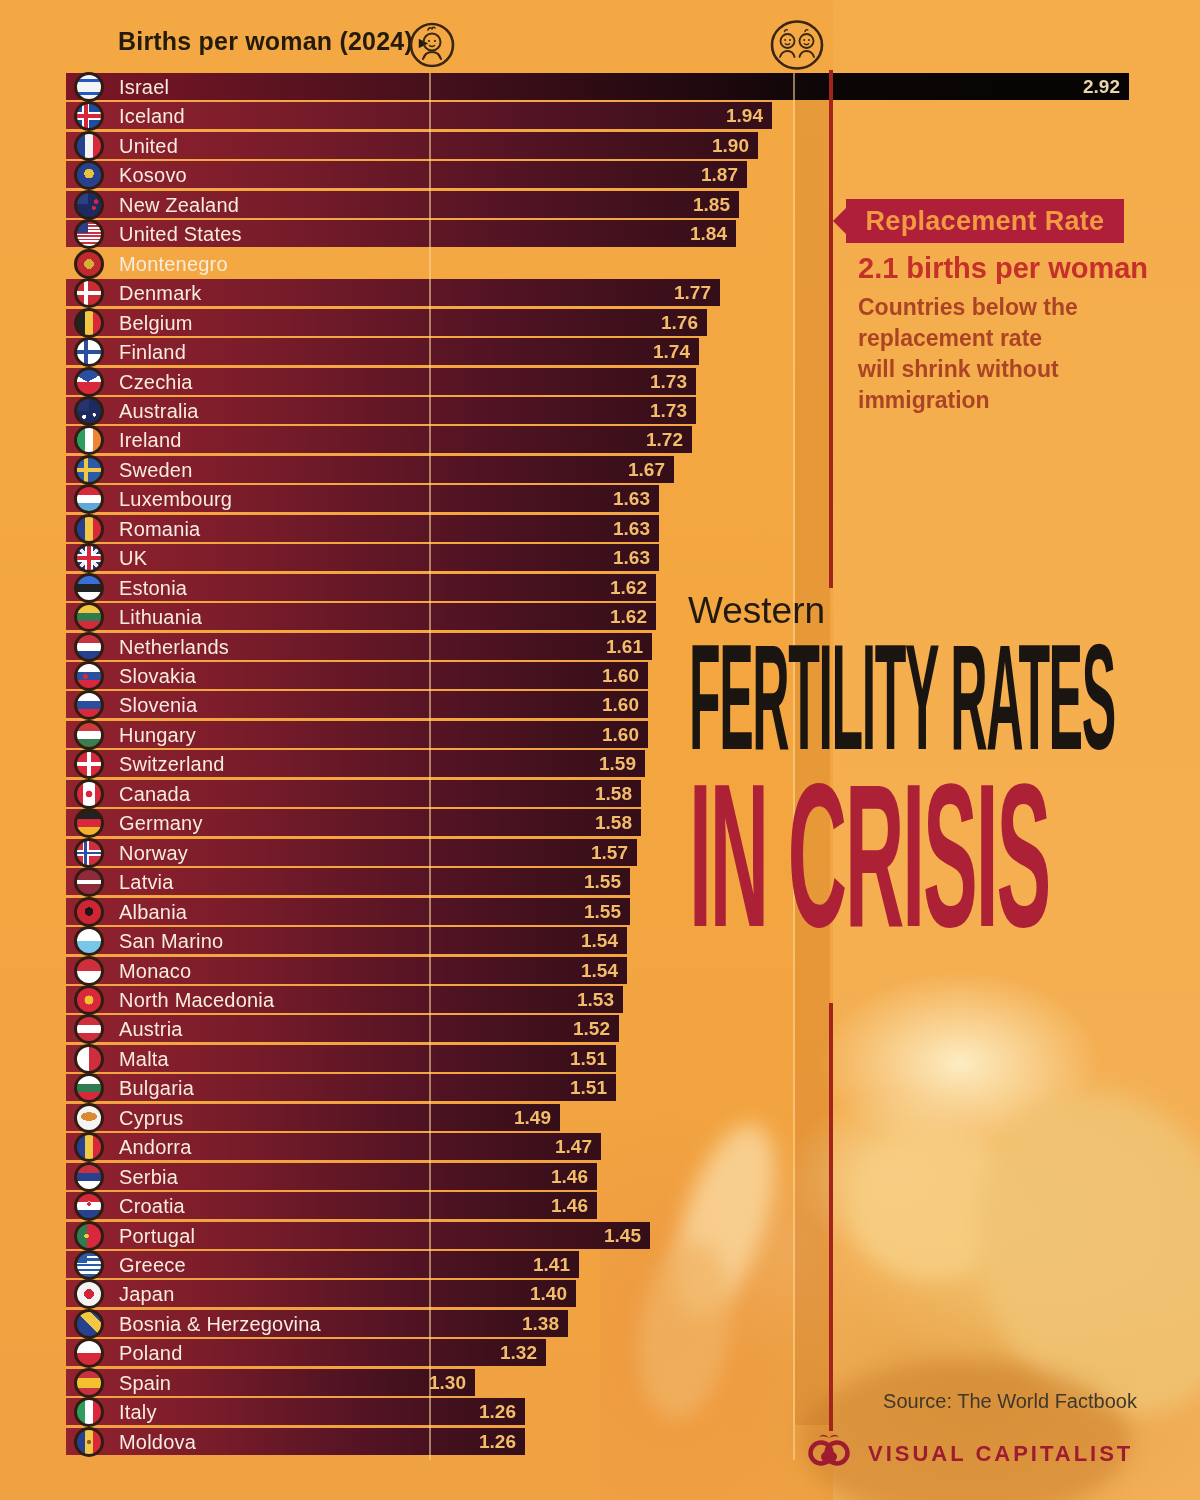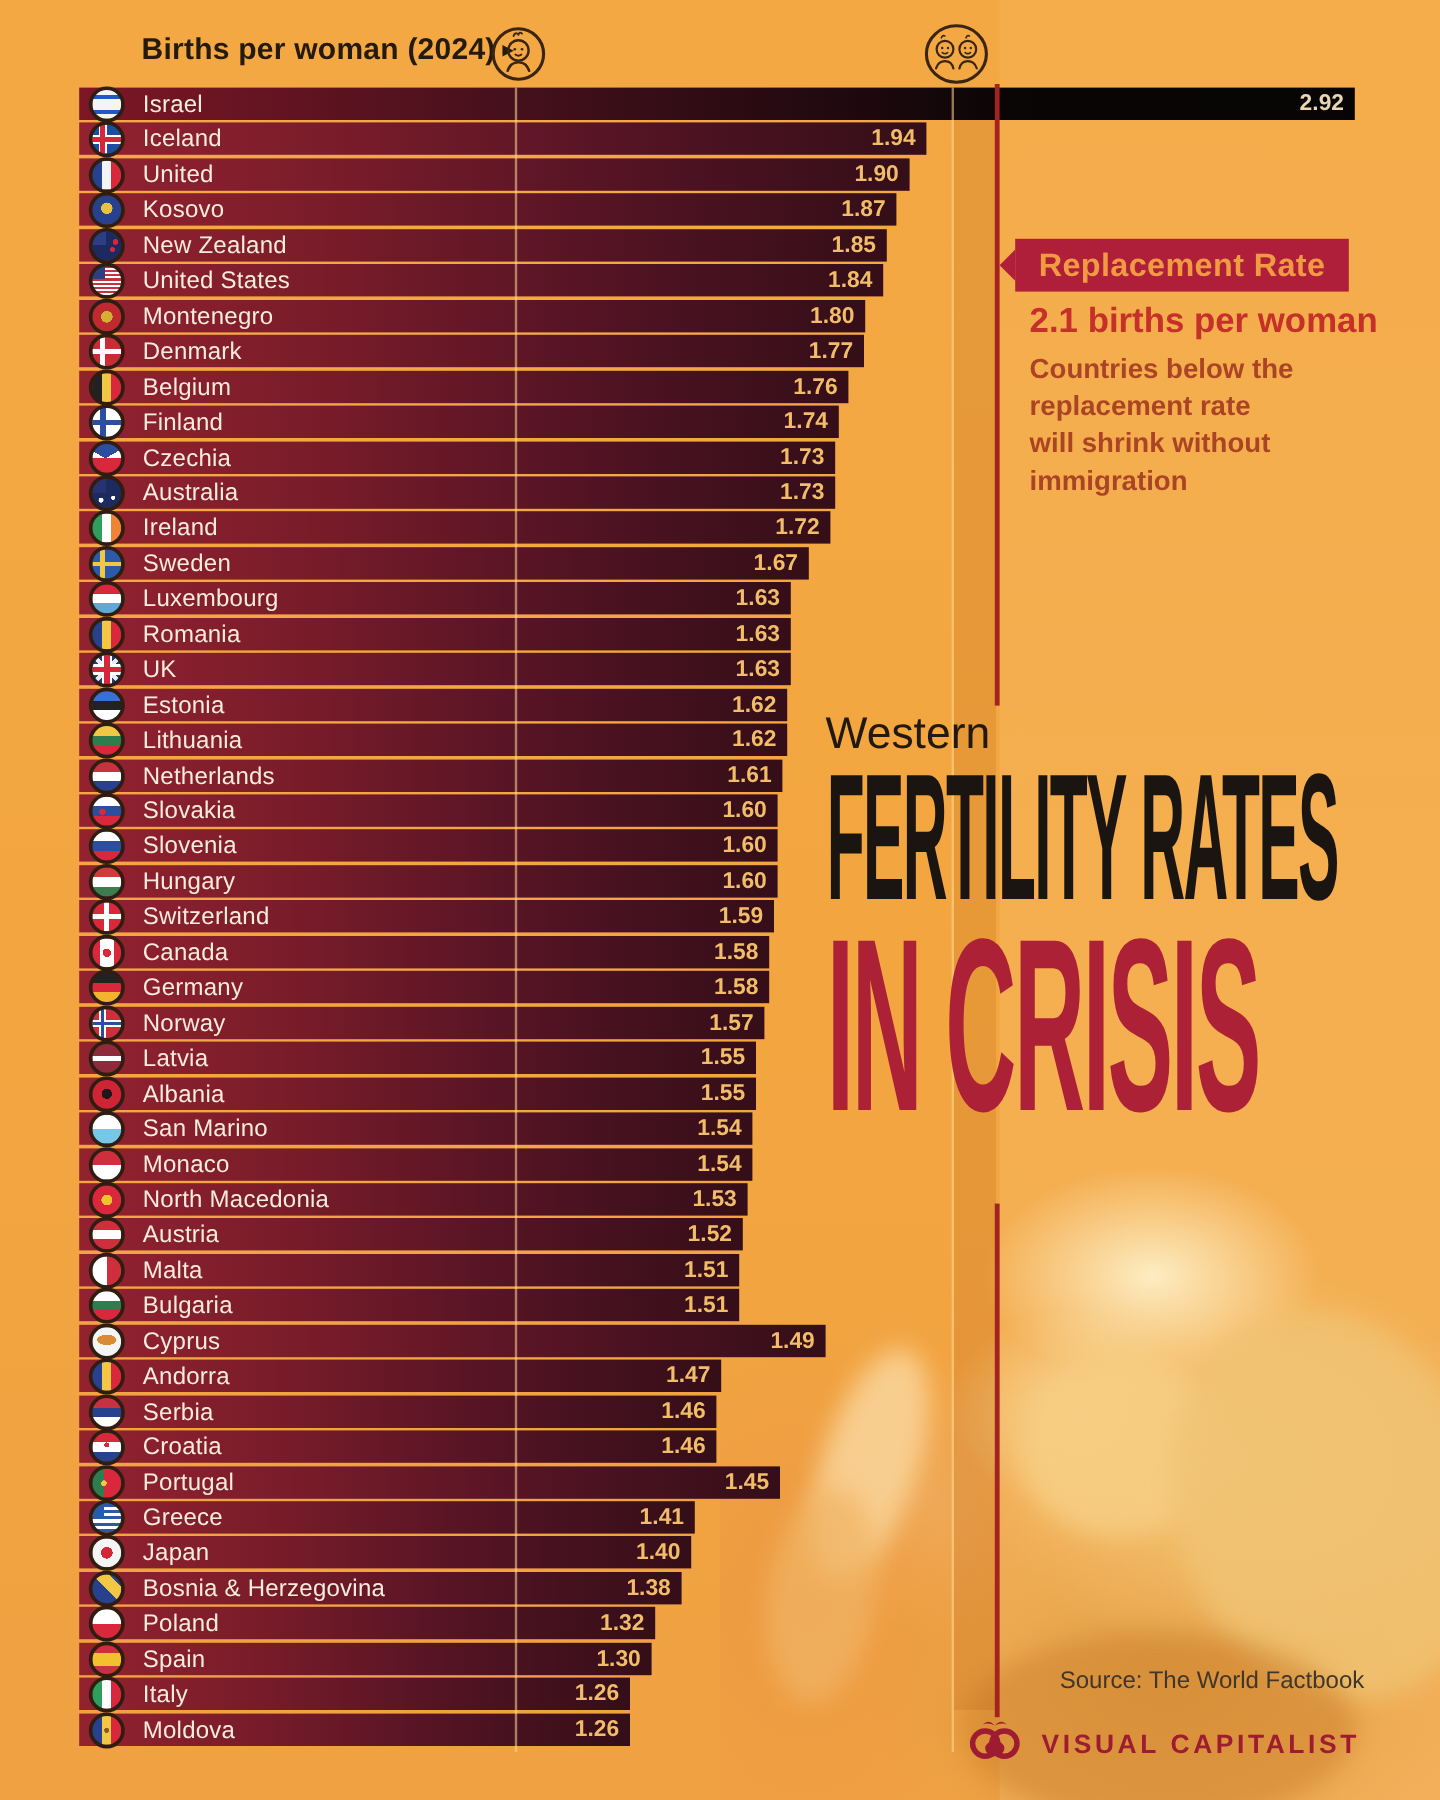--- a/index.html
+++ b/index.html
@@ -153,23 +153,20 @@
 
   <div class="row" style="top: 220.25px;">
     <div class="bar" style="width: 670px;">
       <span class="val">1.84</span>
     </div>
     <div class="flag" style="background-image: conic-gradient(from 270deg at 44% 44%, rgb(43, 63, 132) 0deg, rgb(43, 63, 132) 90deg, rgba(0, 0, 0, 0) 90deg), repeating-linear-gradient(rgb(200, 49, 63) 0%, rgb(200, 49, 63) 7%, rgb(255, 255, 255) 7%, rgb(255, 255, 255) 14%);"></div>
     <div class="cname">United States</div>
   </div>
 
   <div class="row" style="top: 249.7px;">
-    <div class="bar" style="width: 655px;">
-      <span class="val">1.80</span>
-    </div>
     <div class="flag" style="background-image: radial-gradient(circle, rgb(212, 175, 53) 0%, rgb(212, 175, 53) 28%, rgba(0, 0, 0, 0) 29%), linear-gradient(rgb(192, 42, 46), rgb(192, 42, 46));"></div>
     <div class="cname">Montenegro</div>
   </div>
 
   <div class="row" style="top: 279.15px;">
     <div class="bar" style="width: 644px; padding-left: 10px;">
       <span class="val">1.77</span>
     </div>
     <div class="flag" style="background-image: linear-gradient(90deg, rgba(0, 0, 0, 0) 0%, rgba(0, 0, 0, 0) 28%, rgb(255, 255, 255) 28%, rgb(255, 255, 255) 44%, rgba(0, 0, 0, 0) 44%), linear-gradient(rgba(0, 0, 0, 0) 0%, rgba(0, 0, 0, 0) 42%, rgb(255, 255, 255) 42%, rgb(255, 255, 255) 58%, rgba(0, 0, 0, 0) 58%), linear-gradient(rgb(202, 44, 53), rgb(202, 44, 53));"></div>
     <div class="cname">Denmark</div>
@@ -385,21 +382,21 @@
 
   <div class="row" style="top: 1074.3px;">
     <div class="bar" style="width: 550px;">
       <span class="val">1.51</span>
     </div>
     <div class="flag" style="background-image: linear-gradient(rgb(255, 255, 255) 0%, rgb(255, 255, 255) 33%, rgb(47, 125, 79) 33%, rgb(47, 125, 79) 66%, rgb(217, 40, 59) 66%, rgb(217, 40, 59) 100%);"></div>
     <div class="cname">Bulgaria</div>
   </div>
 
   <div class="row" style="top: 1103.75px;">
-    <div class="bar" style="width: 622px;">
+    <div class="bar" style="width: 494px;">
       <span class="val">1.49</span>
     </div>
     <div class="flag" style="background-image: radial-gradient(34% 18% at 50% 44%, rgb(217, 138, 51) 0%, rgb(217, 138, 51) 98%, rgba(0, 0, 0, 0) 100%), linear-gradient(rgb(244, 244, 244), rgb(244, 244, 244));"></div>
     <div class="cname">Cyprus</div>
   </div>
 
   <div class="row" style="top: 1133.2px;">
     <div class="bar" style="width: 535px;">
       <span class="val">1.47</span>
     </div>
@@ -457,21 +454,21 @@
 
   <div class="row" style="top: 1339.35px;">
     <div class="bar" style="width: 480px;">
       <span class="val">1.32</span>
     </div>
     <div class="flag" style="background-image: linear-gradient(rgb(255, 255, 255) 0%, rgb(255, 255, 255) 50%, rgb(217, 40, 59) 50%, rgb(217, 40, 59) 100%);"></div>
     <div class="cname">Poland</div>
   </div>
 
   <div class="row" style="top: 1368.8px;">
-    <div class="bar" style="width: 477px;">
+    <div class="bar" style="width: 409px;">
       <span class="val">1.30</span>
     </div>
     <div class="flag" style="background-image: linear-gradient(rgb(200, 49, 63) 0%, rgb(200, 49, 63) 28%, rgb(242, 193, 46) 28%, rgb(242, 193, 46) 72%, rgb(200, 49, 63) 72%, rgb(200, 49, 63) 100%);"></div>
     <div class="cname">Spain</div>
   </div>
 
   <div class="row" style="top: 1398.25px;">
     <div class="bar" style="width: 459px;">
       <span class="val">1.26</span>
     </div>

